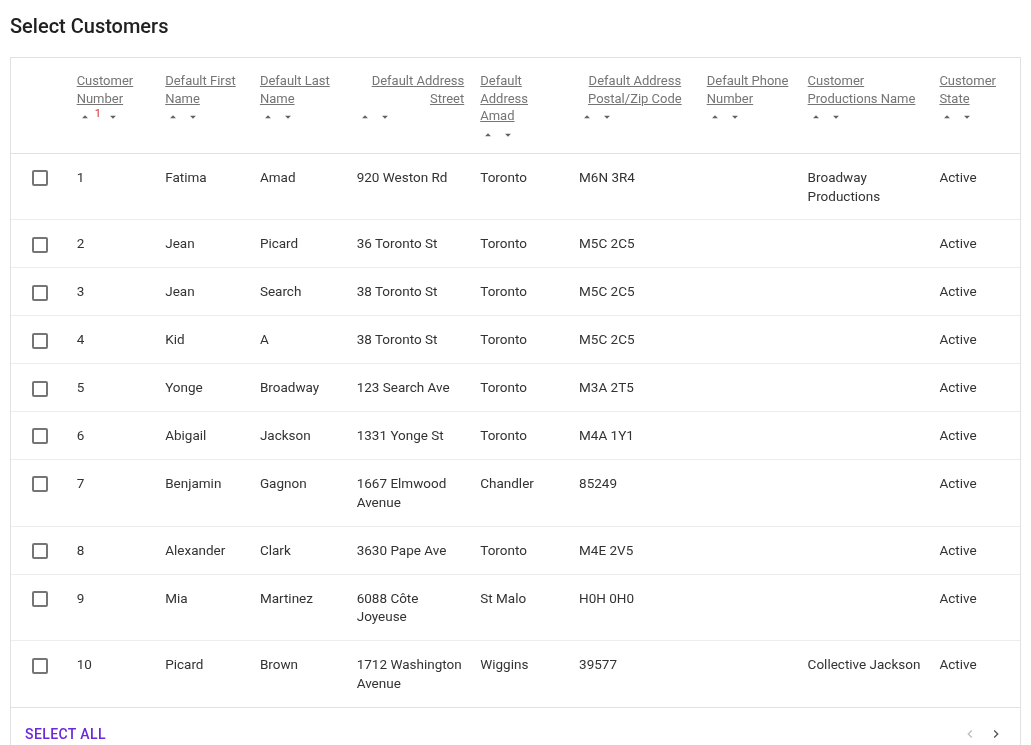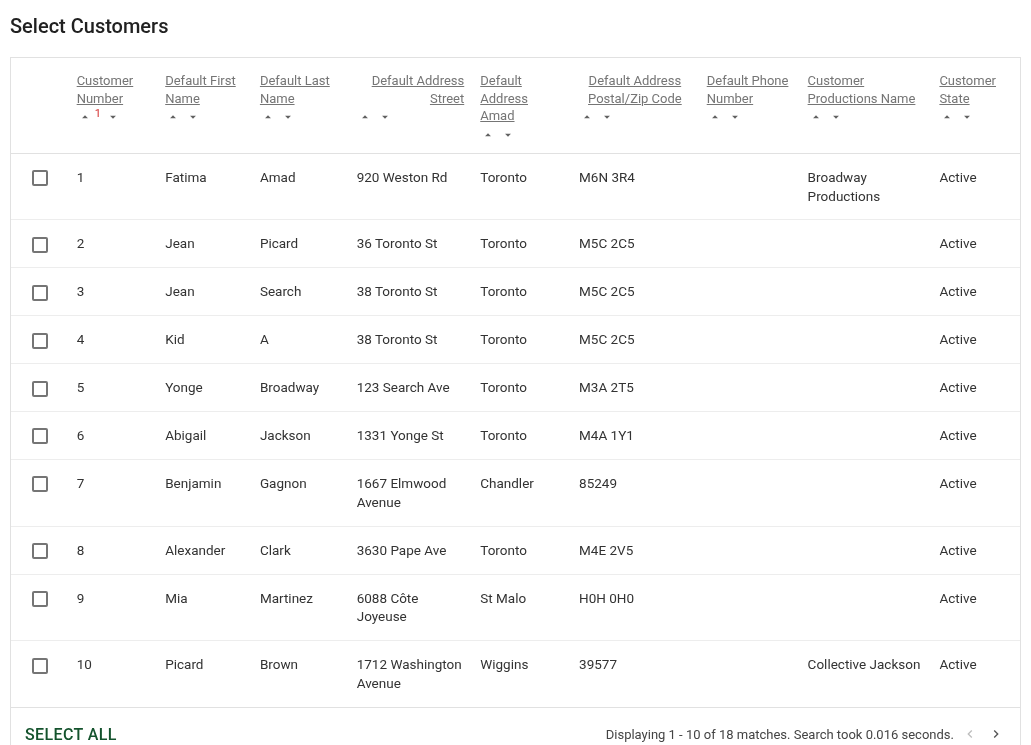--- a/index.html
+++ b/index.html
@@ -97,26 +97,26 @@
       margin-top: 31px;
     }
     .table-footer {
       display: flex;
       justify-content: space-between;
       align-items: center;
       padding: 16px 14px;
       border-top: 1px solid #e1e1e1;
     }
     .select-all-btn {
-      color: #14532d;
+      color: #6d28d9;
       text-transform: uppercase;
       font-weight: 500;
       letter-spacing: 0.4px;
       cursor: pointer;
-      font-size: 16px;
+      font-size: 14px;
     }
     .footer-right {
       display: flex;
       align-items: center;
       gap: 6px;
       font-size: 13px;
       color: #444;
     }
     .pager-btn {
       width: 20px;
@@ -411,21 +411,20 @@
       <td>39577</td>
       <td></td>
       <td>Collective Jackson</td>
       <td>Active</td>
     </tr>
       </tbody>
 </table>
 <div class="table-footer">
   <span class="select-all-btn">SELECT ALL</span>
   <div class="footer-right">
-    <span>Displaying 1 - 10 of 18 matches. Search took 0.016 seconds.</span>
     <span class="pager-btn disabled">
       <svg viewBox="0 0 24 24">
             <path d="M15.41 7.41 14 6l-6 6 6 6 1.41-1.41L10.83 12z"></path>
           </svg>
     </span>
     <span class="pager-btn">
       <svg viewBox="0 0 24 24">
             <path d="M8.59 16.59 10 18l6-6-6-6-1.41 1.41L13.17 12z"></path>
           </svg>
     </span>

